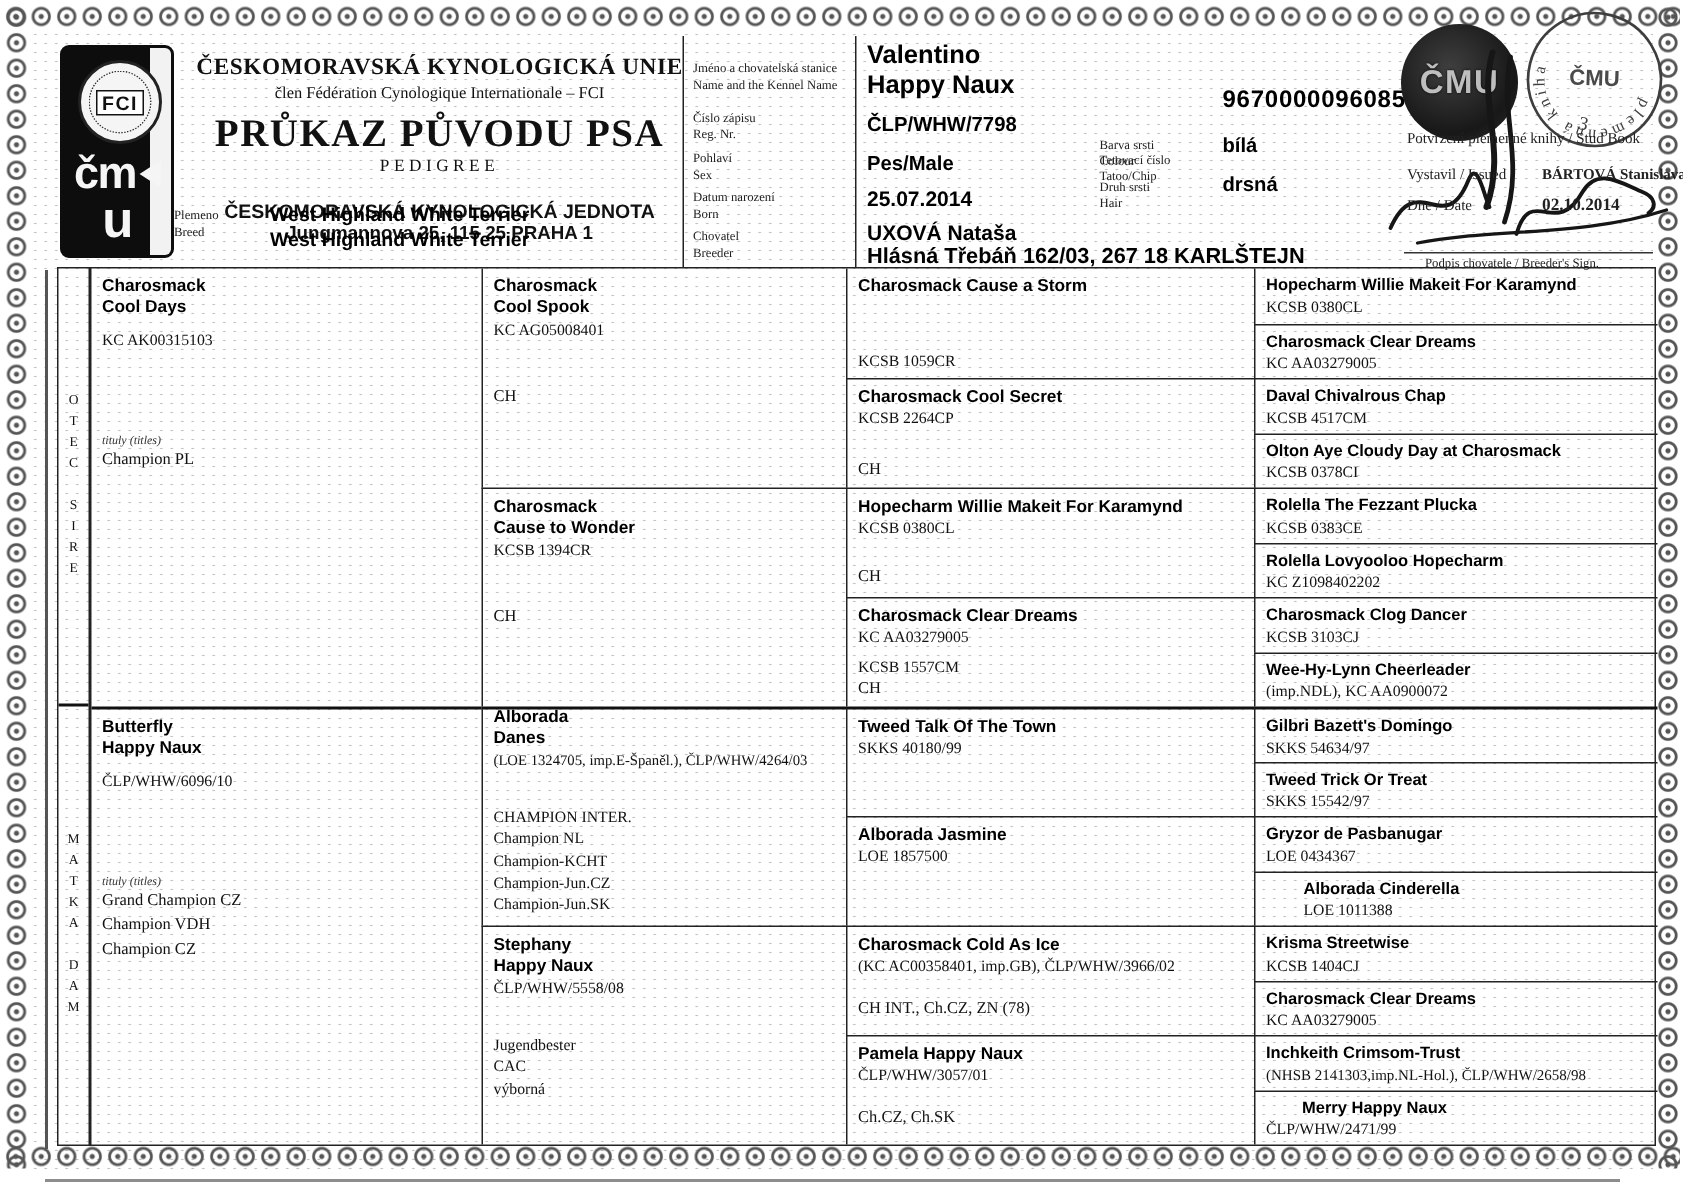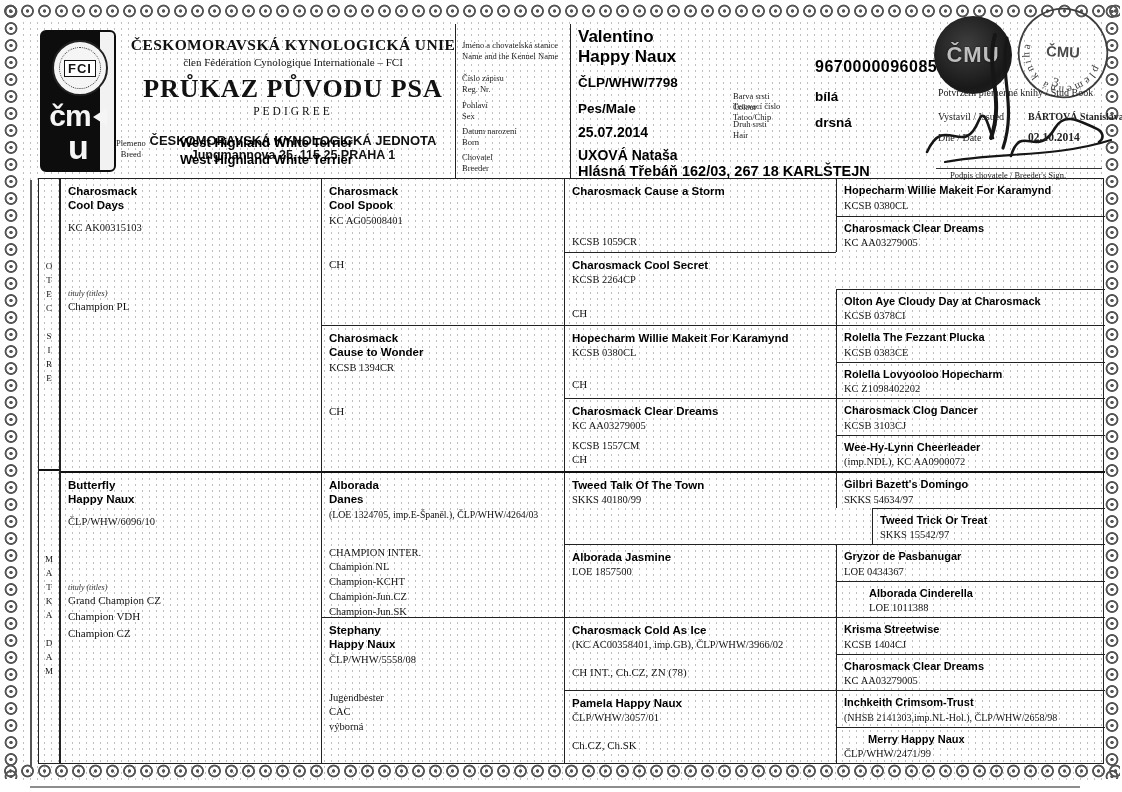--- a/index.html
+++ b/index.html
@@ -97,21 +97,21 @@
   </div>
 
   <div class="hdrblock">
     <div class="org">ČESKOMORAVSKÁ KYNOLOGICKÁ UNIE</div>
     <div class="membr">člen Fédération Cynologique Internationale – FCI</div>
     <div class="title">PRŮKAZ PŮVODU PSA</div>
     <div class="subtt">PEDIGREE</div>
     <div class="club">ČESKOMORAVSKÁ KYNOLOGICKÁ JEDNOTA</div>
     <div class="addr">Jungmannova 25, 115 25 PRAHA 1</div>
   </div>
-  <div class="lbl" style="left:116px; top:138px;text-align:center;">Plemeno
+  <div class="lbl" style="left:116px; top:138px;">Plemeno
 Breed</div>
   <div class="val" style="left:180px; top:135px; font-size:13px; line-height:1.3;">West Highland White Terrier
 West Highland White Terrier</div>
 
   <div class="line" style="left:455px; top:24px; width:1px; height:154px;"></div>
   <div class="line" style="left:570px; top:24px; width:1px; height:154px;"></div>
 
   <div class="lbl" style="left:462px; top:40px; width:106px;">Jméno a chovatelská stanice
 Name and the Kennel Name</div>
   <div class="lbl" style="left:462px; top:73px;">Číslo zápisu
@@ -216,21 +216,21 @@
 Cool Spook</div>
       <div class="dreg">KC AG05008401</div>
       <div class="dtitles" style="margin-top:30px;">CH</div>
     </div>
     <div class="cell bl bt" style="grid-column:2; grid-row:5 / span 4;">
       <div class="dname">Charosmack
 Cause to Wonder</div>
       <div class="dreg">KCSB 1394CR</div>
       <div class="dtitles" style="margin-top:30px;">CH</div>
     </div>
-    <div class="cell bl btb" style="grid-column:2; grid-row:9 / span 4;">
+    <div class="cell bl btb" style="grid-column:2; grid-row:9 / span 4;justify-content:flex-end;">
       <div class="dname">Alborada
 Danes</div>
       <div class="dreg" style="font-size:9.8px;">(LOE 1324705, imp.E-Španěl.), ČLP/WHW/4264/03</div>
       <div class="dtitles" style="margin-top:26px; font-size:10.5px; line-height:1.4;">CHAMPION INTER.
 Champion NL
 Champion-KCHT
 Champion-Jun.CZ
 Champion-Jun.SK</div>
     </div>
     <div class="cell bl bt" style="grid-column:2; grid-row:13 / span 4;">
@@ -283,20 +283,24 @@
     </div>
 
     <div class="cell bl" style="grid-column:4; grid-row:1;">
       <div class="dname" style="font-size:11px;">Hopecharm Willie Makeit For Karamynd</div>
       <div class="dreg">KCSB 0380CL</div>
     </div>
     <div class="cell bl bt" style="grid-column:4; grid-row:2;">
       <div class="dname" style="font-size:11px;">Charosmack Clear Dreams</div>
       <div class="dreg">KC AA03279005</div>
     </div>
+    <div class="cell bl bt" style="grid-column:4; grid-row:3;">
+      <div class="dname" style="font-size:11px;">Daval Chivalrous Chap</div>
+      <div class="dreg">KCSB 4517CM</div>
+    </div>
     <div class="cell bl bt" style="grid-column:4; grid-row:4;">
       <div class="dname" style="font-size:11px;">Olton Aye Cloudy Day at Charosmack</div>
       <div class="dreg">KCSB 0378CI</div>
     </div>
     <div class="cell bl bt" style="grid-column:4; grid-row:5;">
       <div class="dname" style="font-size:11px;">Rolella The Fezzant Plucka</div>
       <div class="dreg">KCSB 0383CE</div>
     </div>
     <div class="cell bl bt" style="grid-column:4; grid-row:6;">
       <div class="dname" style="font-size:11px;">Rolella Lovyooloo Hopecharm</div>
@@ -308,21 +312,21 @@
     </div>
     <div class="cell bl bt" style="grid-column:4; grid-row:8;">
       <div class="dname" style="font-size:11px;">Wee-Hy-Lynn Cheerleader</div>
       <div class="dreg">(imp.NDL), KC AA0900072</div>
     </div>
 
     <div class="cell bl btb" style="grid-column:4; grid-row:9;">
       <div class="dname" style="font-size:11px;">Gilbri Bazett's Domingo</div>
       <div class="dreg">SKKS 54634/97</div>
     </div>
-    <div class="cell bl bt" style="grid-column:4; grid-row:10;margin-left:36px;">
+    <div class="cell bl bt" style="grid-column:4; grid-row:10;">
       <div class="dname" style="font-size:11px;">Tweed Trick Or Treat</div>
       <div class="dreg">SKKS 15542/97</div>
     </div>
     <div class="cell bl bt" style="grid-column:4; grid-row:11;">
       <div class="dname" style="font-size:11px;">Gryzor de Pasbanugar</div>
       <div class="dreg">LOE 0434367</div>
     </div>
     <div class="cell bl bt" style="grid-column:4; grid-row:12;padding-left:32px;">
       <div class="dname" style="font-size:11px;">Alborada Cinderella</div>
       <div class="dreg">LOE 1011388</div>

